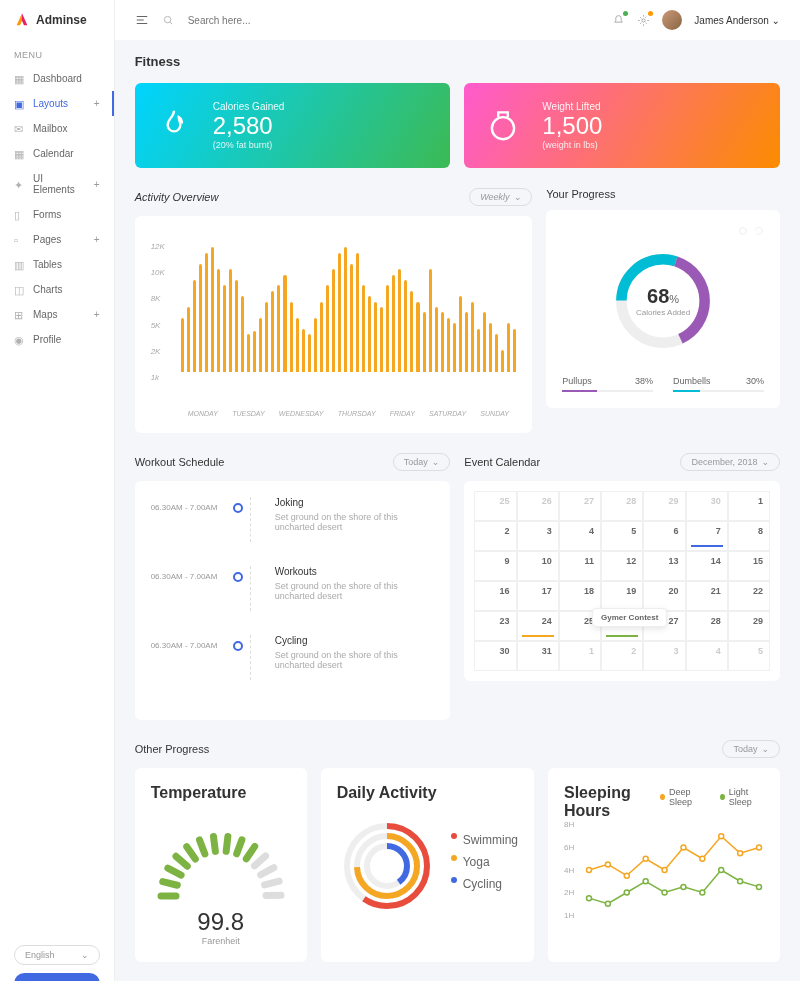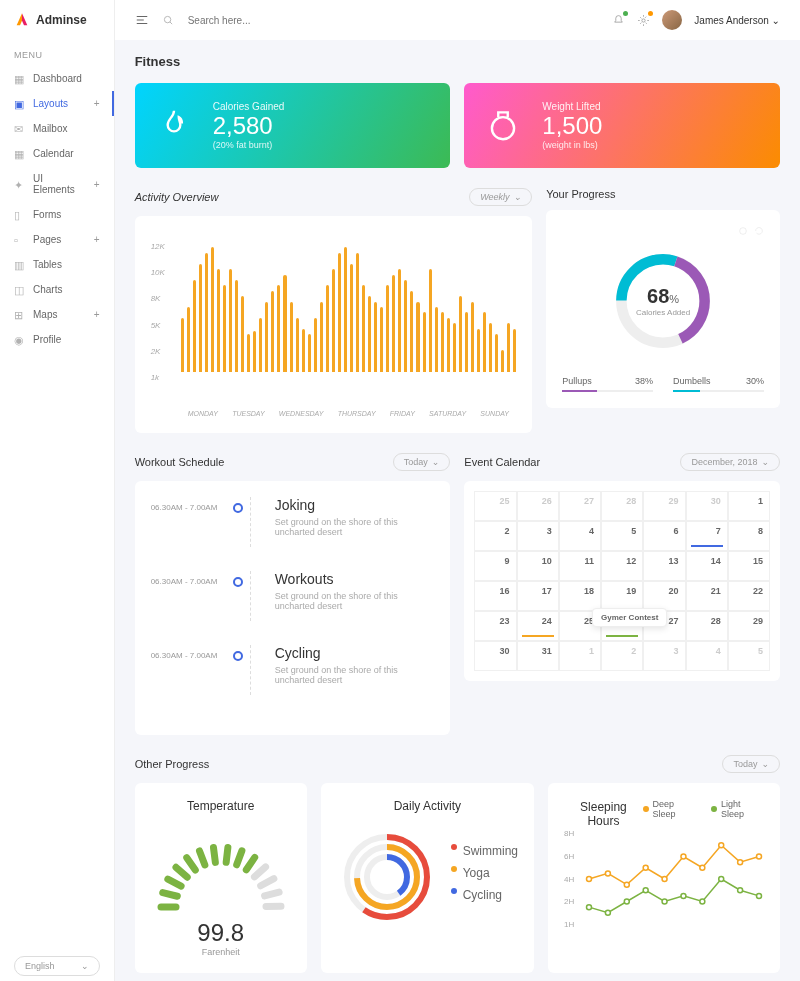--- a/index.html
+++ b/index.html
@@ -70,33 +70,33 @@
 .legend-row { display: flex; justify-content: space-between; font-size: 9px; margin-bottom: 4px; }
 .legend-bar { height: 2px; background: #eee; }
 .legend-fill { height: 100%; }
 
 .schedule-col { flex: 1; }
 .calendar-col { flex: 1; }
 .schedule-item { display: flex; align-items: flex-start; gap: 14px; margin-bottom: 24px; }
 .schedule-time { font-size: 8px; color: #999; width: 68px; padding-top: 6px; }
 .schedule-dot { width: 10px; height: 10px; border-radius: 50%; border: 2px solid #4169e1; margin-top: 6px; }
 .schedule-body { flex: 1; border-left: 1px dashed #ddd; padding-left: 14px; margin-left: -7px; padding-bottom: 10px; }
-.schedule-name { font-size: 14px; font-weight: 500; color: #333; margin-bottom: 4px; margin-left: 10px; }
+.schedule-name { font-size: 10px; font-weight: 500; color: #333; margin-bottom: 4px; margin-left: 10px; }
 .schedule-desc { font-size: 9px; color: #aaa; margin-left: 10px; }
 
 .cal-head { display: grid; grid-template-columns: repeat(7, 1fr); text-align: center; font-size: 8px; color: #999; padding: 6px 0; }
 .cal-body { display: grid; grid-template-columns: repeat(7, 1fr); font-weight: bold; }
 .cal-cell { border: 1px solid #f0f0f0; height: 30px; display: flex; align-items: flex-start; justify-content: flex-end; padding: 4px 6px; font-size: 9px; position: relative; }
 .cal-cell.muted { color: #ccc; }
 .cal-cell .mark { position: absolute; bottom: 3px; left: 4px; right: 4px; height: 2px; }
 .cal-tooltip { position: absolute; background: #fff; border: 1px solid #eee; border-radius: 4px; padding: 4px 8px; font-size: 8px; white-space: nowrap; top: 26px; left: -10px; z-index: 5; box-shadow: 0 2px 6px rgba(0,0,0,0.1); }
 
 .other-row { display: flex; gap: 14px; }
 .other-card { flex: 1; background: #fff; border-radius: 6px; padding: 16px; }
-.other-title { font-size: 12px; font-weight: 400; color: #333; margin-bottom: 14px; text-align: center; }
+.other-title { font-size: 16px; font-weight: 700; color: #333; margin-bottom: 14px; }
 .gauge-wrap { text-align: center; }
 .gauge-val { font-size: 24px; color: #333; }
 .gauge-label { font-size: 9px; color: #999; }
 .rings-wrap { display: flex; align-items: center; gap: 14px; }
 .ring-legend { font-size: 12px; color: #666; }
 .ring-legend div { display: flex; align-items: center; gap: 6px; margin-bottom: 8px; }
 .ring-dot { width: 6px; height: 6px; border-radius: 50%; }
 .sleep-legend { display: flex; gap: 14px; font-size: 9px; justify-content: flex-end; margin-bottom: 10px; }
 .sleep-legend span { display: flex; align-items: center; gap: 4px; }
 .sleep-chart { position: relative; height: 100px; padding-left: 20px; }

